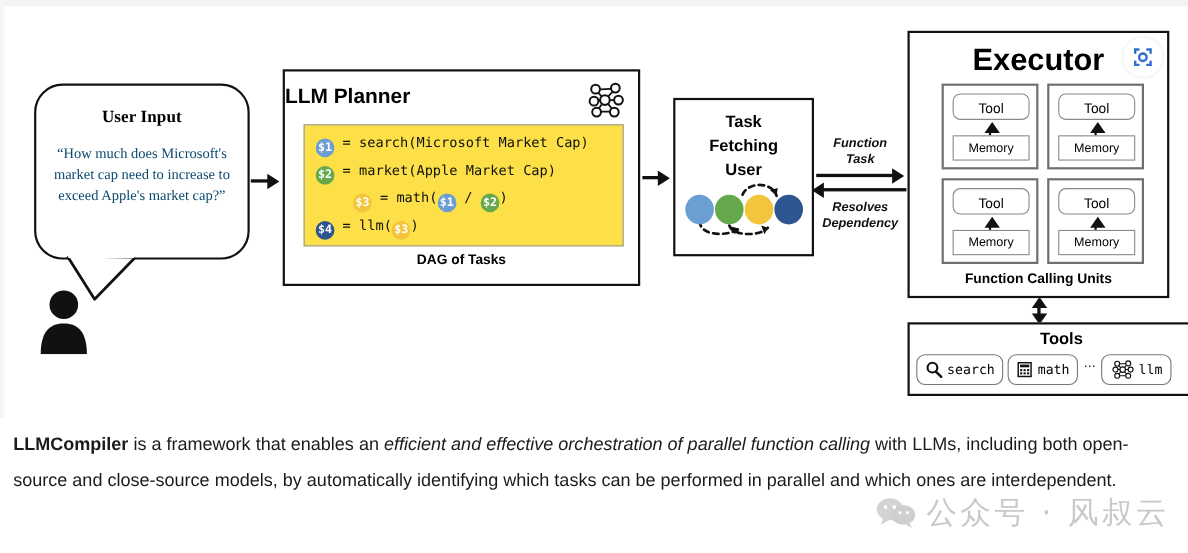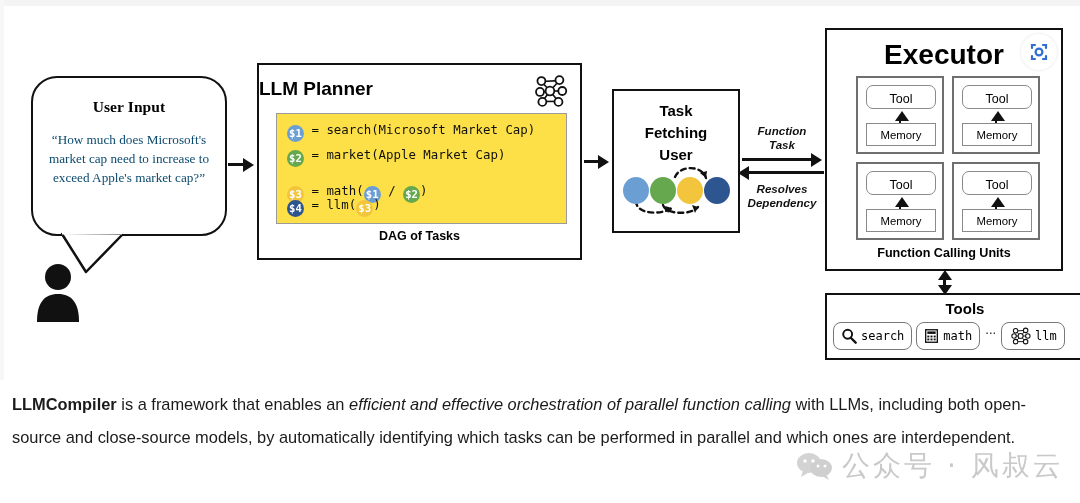--- a/index.html
+++ b/index.html
@@ -228,21 +228,21 @@
       </g>
     </svg>
 
     <div id="code-box">
       <div class="code-line" style="top:5px;">
         <span class="tok t-blue">$1</span><span> = search(Microsoft Market Cap)</span>
       </div>
       <div class="code-line" style="top:30px;">
         <span class="tok t-green">$2</span><span> = market(Apple Market Cap)</span>
       </div>
-      <div class="code-line" style="top:66px;">
+      <div class="code-line" style="top:55px;margin-left:34px;">
         <span class="tok t-gold">$3</span><span> = math(</span><span class="tok t-blue">$1</span><span> / </span><span class="tok t-green">$2</span><span>)</span>
       </div>
       <div class="code-line" style="top:80px;">
         <span class="tok t-navy">$4</span><span> = llm(</span><span class="tok t-gold">$3</span><span>)</span>
       </div>
     </div>
 
     <div id="dag-label">DAG of Tasks</div>
   </div>
 

